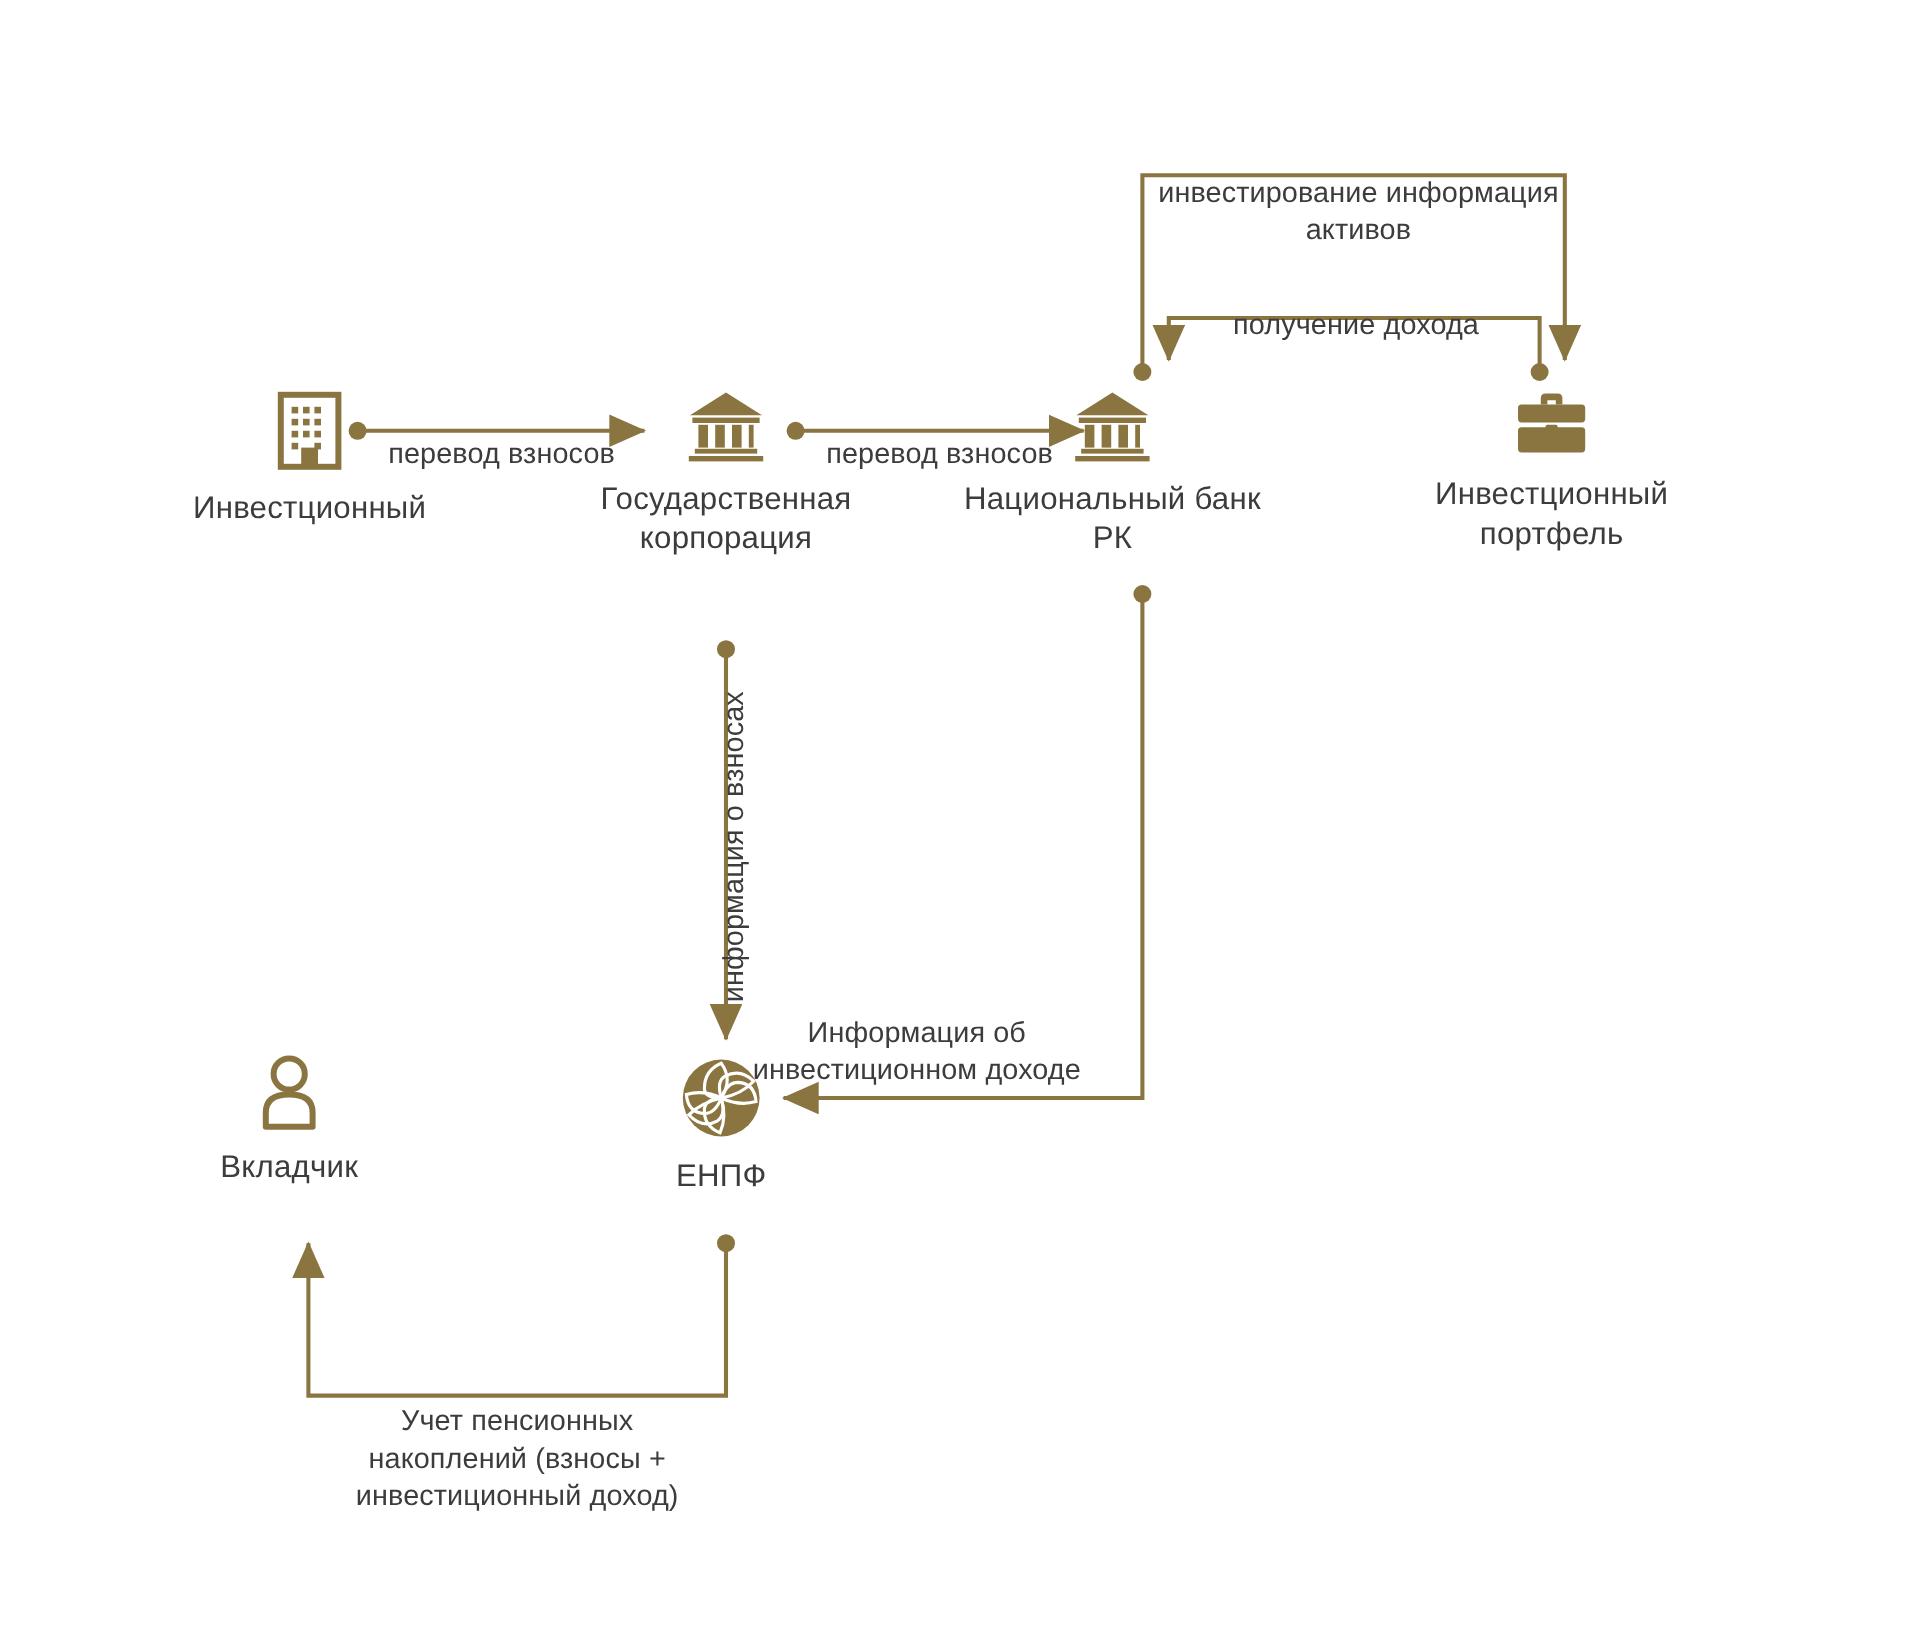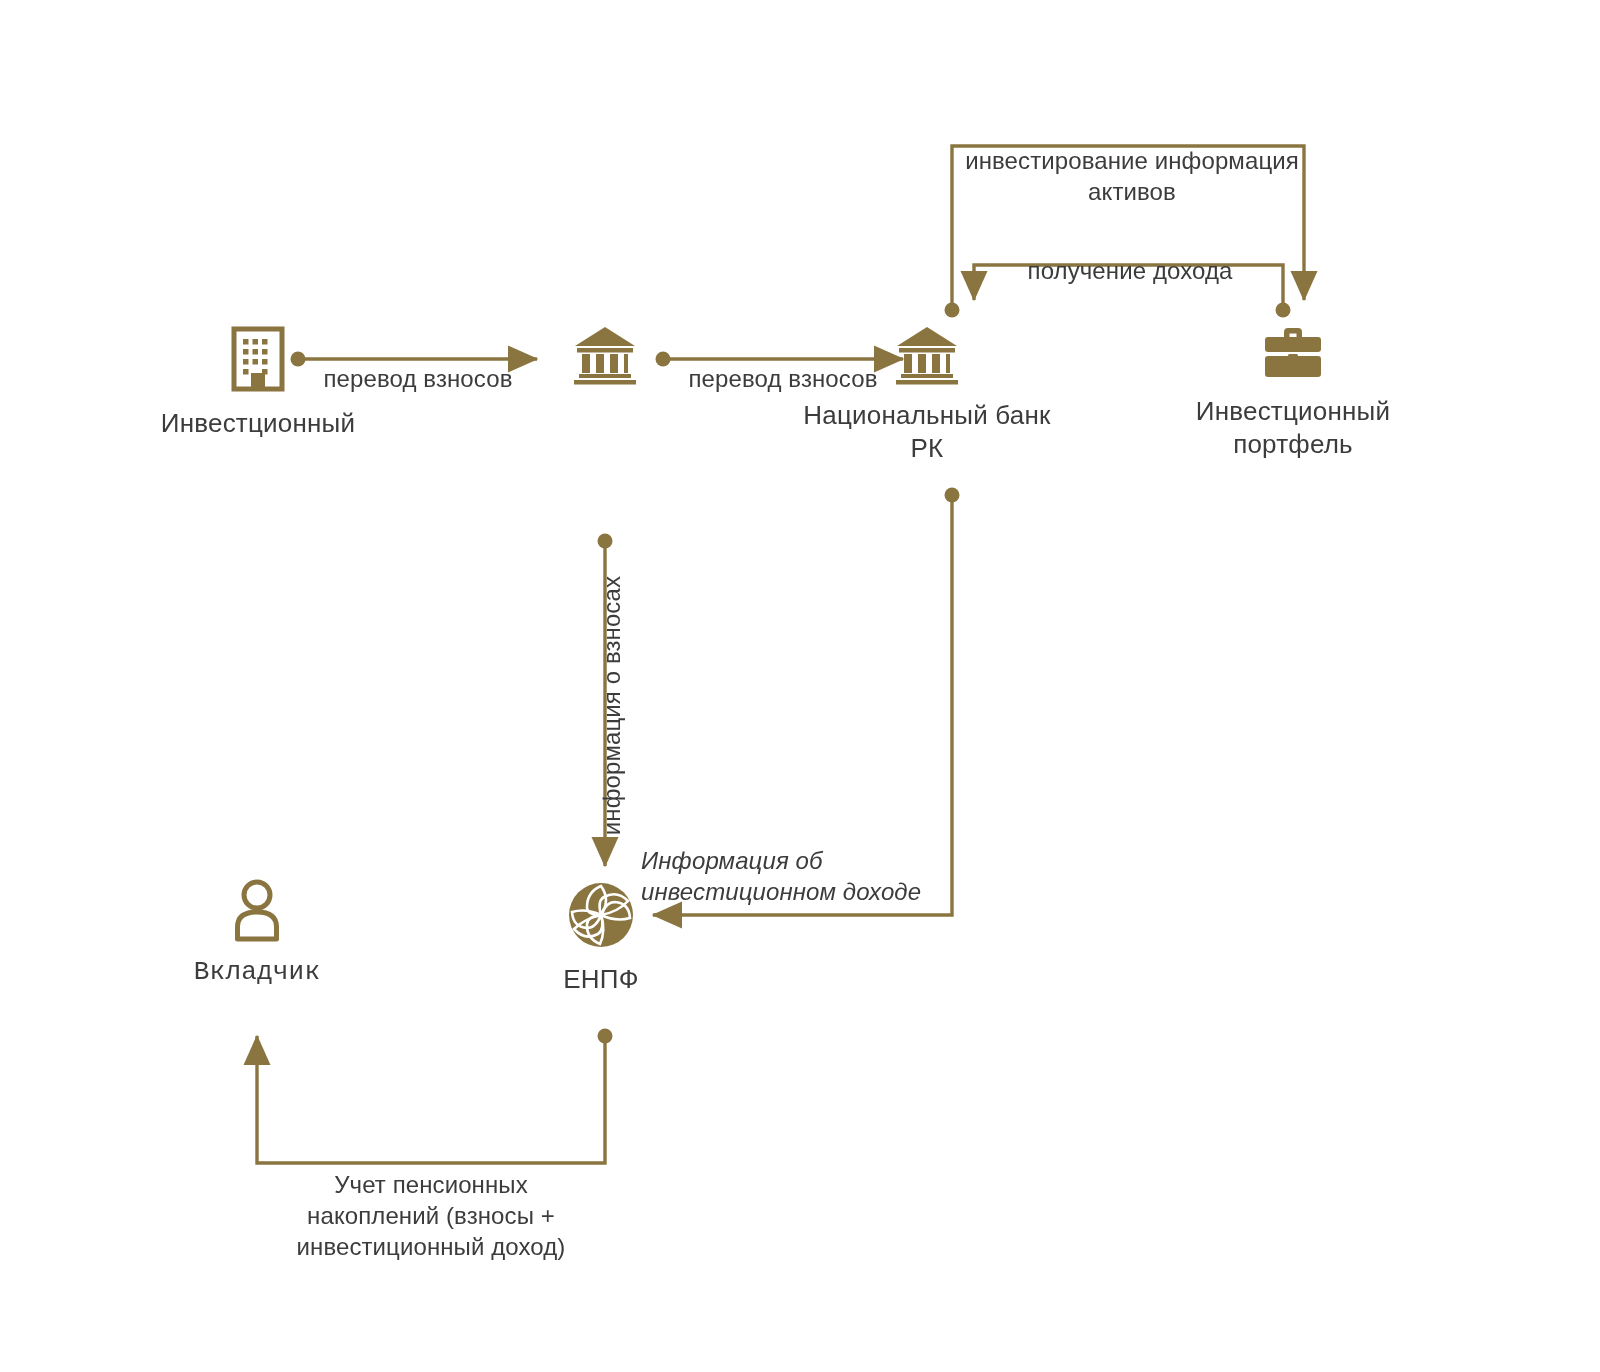--- a/index.html
+++ b/index.html
@@ -141,20 +141,22 @@
         <g fill="#8a7540">
           <rect x="10" y="29" width="8" height="19"></rect>
           <rect x="24" y="29" width="8" height="19"></rect>
           <rect x="38" y="29" width="8" height="19"></rect>
           <rect x="52" y="29" width="4" height="19"></rect>
         </g>
         <rect x="7" y="49" width="52" height="4" fill="#8a7540"></rect>
         <rect x="2" y="55" width="62" height="4.5" fill="#8a7540"></rect>
       </svg>
     </span>
+    <span class="node-label">Государственная
+корпорация</span>
   </div>
 
   <div class="node" style="left:802px; top:325px; width:250px;">
     <span class="node-icon">
       <svg width="66" height="60" viewBox="0 0 66 60">
         <path d="M33 2 L63 21 L3 21 Z" fill="#8a7540"></path>
         <rect x="5" y="23" width="56" height="4.5" fill="#8a7540"></rect>
         <g fill="#8a7540">
           <rect x="10" y="29" width="8" height="19"></rect>
           <rect x="24" y="29" width="8" height="19"></rect>
@@ -174,21 +176,21 @@
         <path d="M22 12 L22 7 Q22 3 26 3 L36 3 Q40 3 40 7 L40 12 L34.5 12 L34.5 8.5 L27.5 8.5 L27.5 12 Z" fill="#8a7540"></path>
         <rect x="3" y="12" width="56" height="15" rx="3" fill="#8a7540"></rect>
         <rect x="3" y="31" width="56" height="21" rx="3" fill="#8a7540"></rect>
         <rect x="26" y="29" width="10" height="6" rx="1.5" fill="#8a7540"></rect>
       </svg>
     </span>
     <span class="node-label">Инвестционный
 портфель</span>
   </div>
 
-  <div class="node" style="left:132px; top:878px; width:250px;font-family:Liberation Mono, monospace;">
+  <div class="node" style="left:116px; top:878px; width:250px;">
     <span class="node-icon">
       <svg width="56" height="64" viewBox="0 0 56 64">
         <circle cx="28" cy="17" r="13" fill="none" stroke="#8a7540" stroke-width="5"></circle>
         <path d="M8.5 61 L8.5 49 Q8.5 34 28 34 Q47.5 34 47.5 49 L47.5 61 Z" fill="none" stroke="#8a7540" stroke-width="5" stroke-linejoin="round"></path>
       </svg>
     </span>
     <span class="node-label">Вкладчик</span>
   </div>
 
   <div class="node" style="left:476px; top:881px; width:250px;">
@@ -212,20 +214,20 @@
 
   <div class="edge-label" style="left:633px; top:363px; width:300px;">перевод взносов</div>
 
   <div class="edge-label" style="left:964px; top:145px; width:336px;">инвестирование информация
 активов</div>
 
   <div class="edge-label" style="left:975px; top:255px; width:310px;">получение дохода</div>
 
   <div class="edge-label vertical" style="left:477px; top:690px; width:270px;">информация о взносах</div>
 
-  <div class="edge-label" style="left:641px; top:845px; width:290px; text-align:left;font-style:italic;">Информация об
+  <div class="edge-label" style="left:619px; top:845px; width:290px; text-align:center;">Информация об
 инвестиционном доходе</div>
 
   <div class="edge-label" style="left:281px; top:1169px; width:300px;">Учет пенсионных
 накоплений (взносы +
 инвестиционный доход)</div>
 
 </div>
 
 </body></html>

